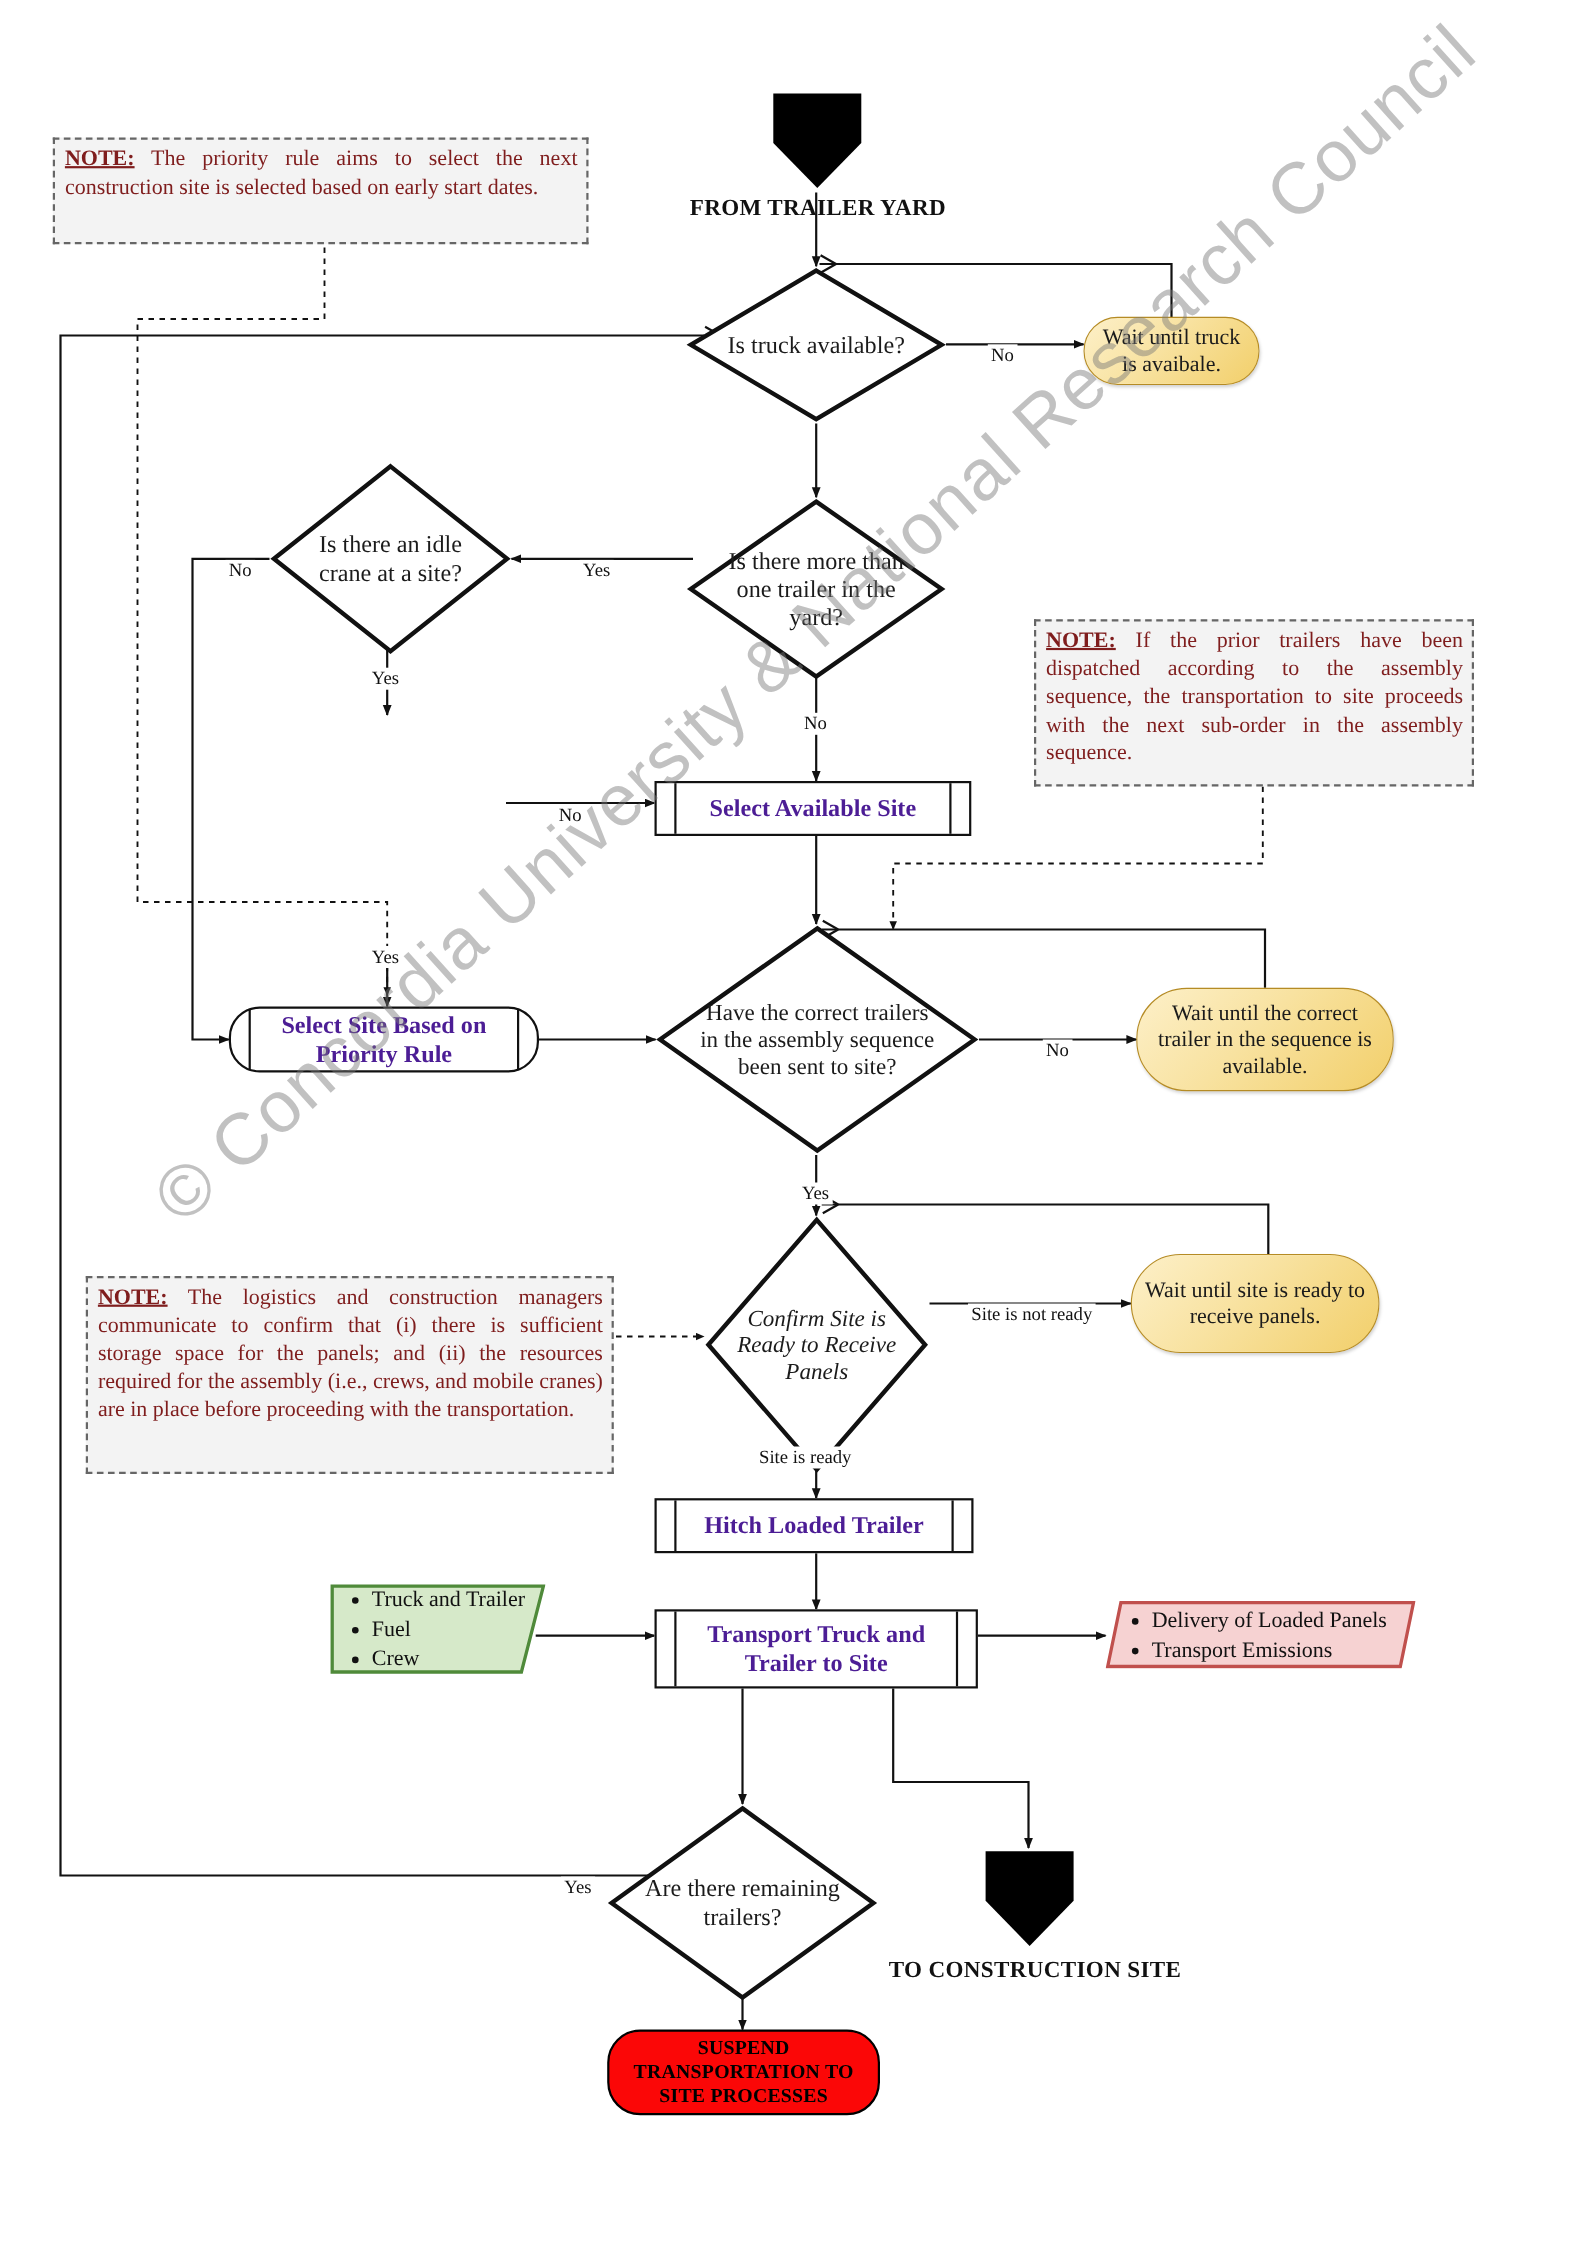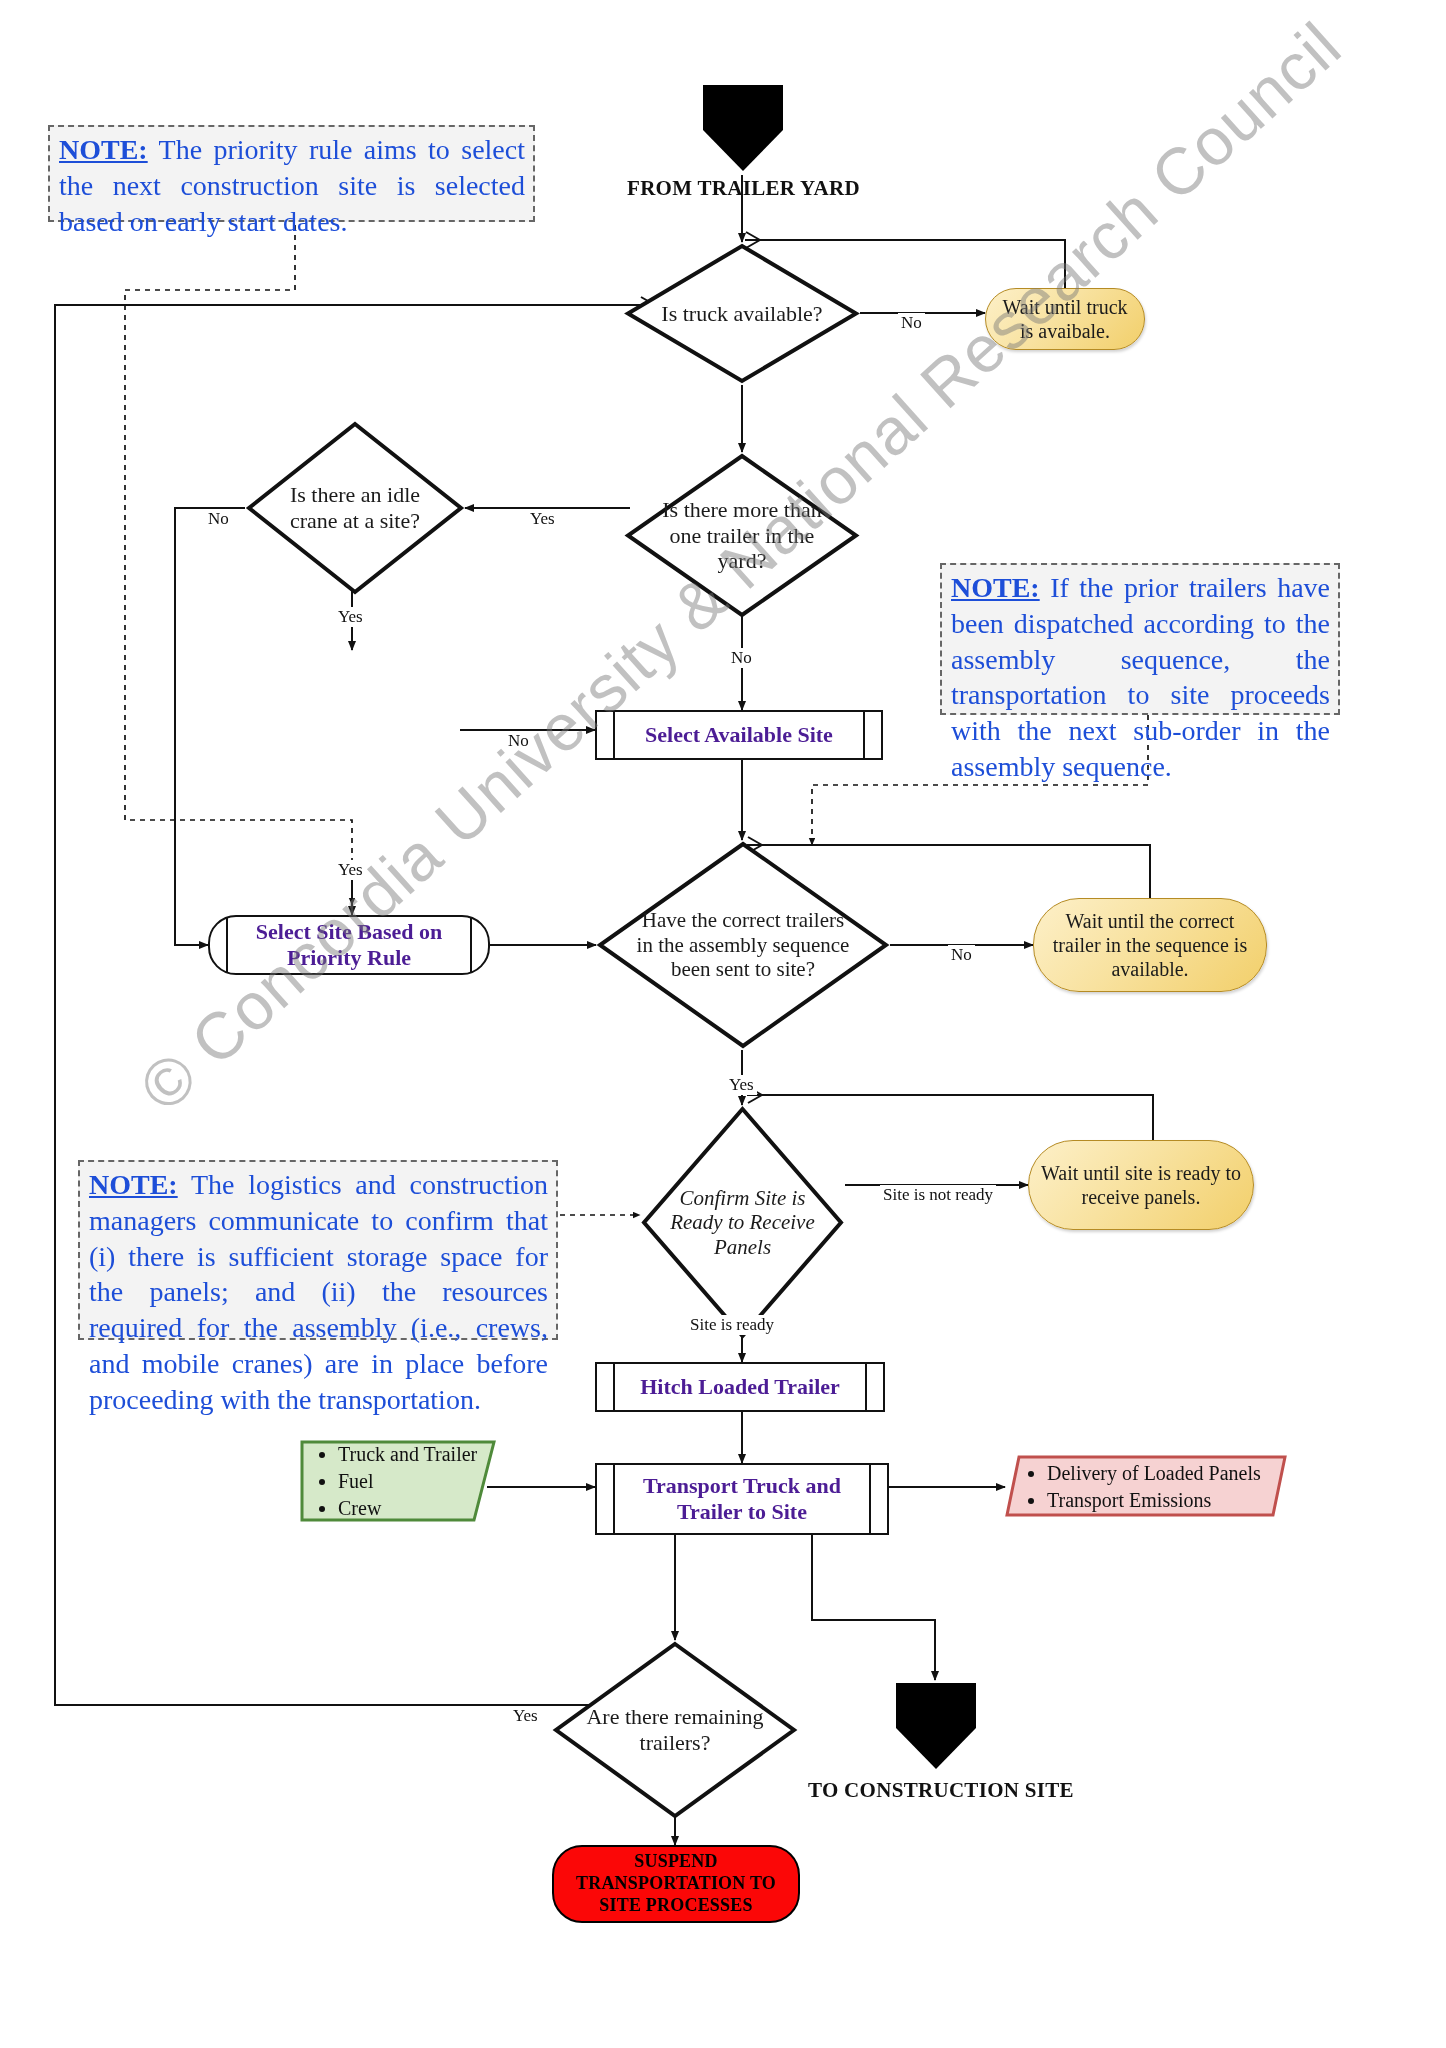--- a/index.html
+++ b/index.html
@@ -136,23 +136,23 @@
     letter-spacing: 0.2px;
     padding: 3px 8px;
     box-sizing: border-box;
   }
   
   .note {
     position: absolute;
     z-index: 4;
     border: 2px dashed #666;
     background: #f3f3f3;
-    font-size: 28px;
+    font-size: 20px;
     line-height: 1.28;
-    color: #1d4ed8;
+    color: #7f1d1d;
     padding: 5px 8px 5px 9px;
     box-sizing: border-box;
     text-align: justify;
     text-justify: inter-word;
   }
   .note b {
     text-decoration: underline;
   }
   
   .io {

